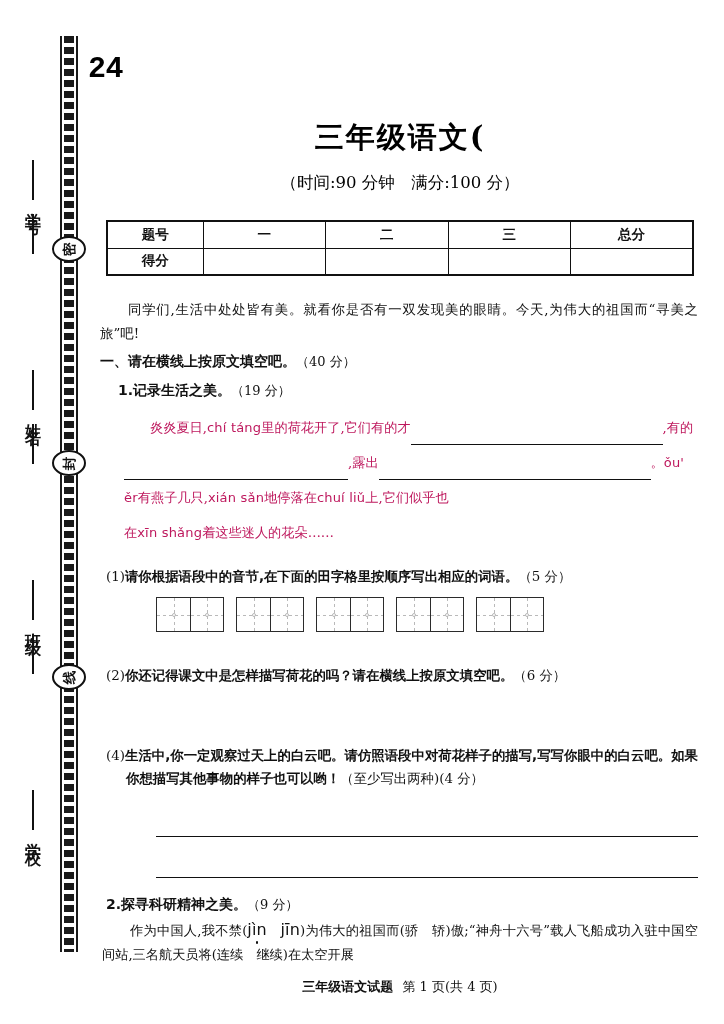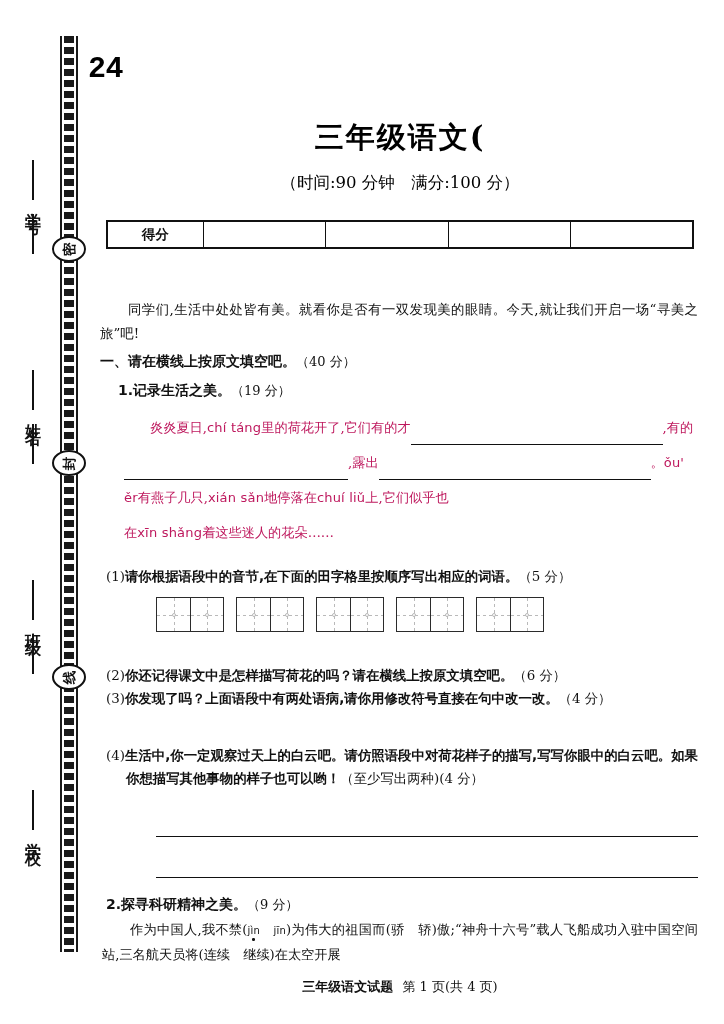--- a/index.html
+++ b/index.html
@@ -298,21 +298,21 @@
     position: absolute;
     left: 2px; right: 2px;
     top: 918px;
     font-family: "DejaVu Serif", "Liberation Serif", serif;
     font-size: 13.2px;
     line-height: 24px;
     color: #111;
     text-indent: 28px;
     text-align: justify;
   }
-  .p-sci .py { font-size: 10px; }
+  .p-sci .py { font-size: 16px; }
   .dotmark {
     position: relative;
   }
   .dotmark::after {
     content: "";
     position: absolute;
     left: 50%; bottom: -5px;
     width: 2.6px; height: 2.6px;
     margin-left: -1.3px;
     border-radius: 50%;
@@ -377,31 +377,38 @@
   <div class="field-label">学校</div>
 </div>
 
 <div class="sheet">
 
   <div class="doc-title">三年级语文(</div>
   <div class="doc-subtitle">（时间:90 分钟　满分:100 分）</div>
 
   <table class="score-table">
     <tbody>
+        <tr>
+      <td class="col-head">题号</td>
+      <td>一</td>
+      <td>二</td>
+      <td>三</td>
+      <td>总分</td>
+    </tr>
     <tr>
       <td class="col-head">得分</td>
       <td></td>
       <td></td>
       <td></td>
       <td></td>
     </tr>
   </tbody>
     </table>
 
-  <div class="para body-text p-intro">同学们,生活中处处皆有美。就看你是否有一双发现美的眼睛。今天,就让我们开启一场“寻美之旅”吧!</div>
+  <div class="para body-text p-intro">同学们,生活中处处皆有美。就看你是否有一双发现美的眼睛。今天,为伟大的祖国而“寻美之旅”吧!</div>
 
   <div class="sect-head h-sect1">
     <span>一、请在横线上按原文填空吧。</span><span class="pts">（40 分）</span>
   </div>
 
   <div class="sect-head h-sub1">
     <span>1.记录生活之美。</span><span class="pts">（19 分）</span>
   </div>
 
   <div class="passage p-fill">
@@ -452,23 +459,20 @@
       <div class="cell">
           <i class="dot"></i>
         </div>
     </div>
   </div>
 
   <div class="q q2">
     <span class="num">(2)</span><span>你还记得课文中是怎样描写荷花的吗？请在横线上按原文填空吧。</span><span class="pts">（6 分）</span>
   </div>
 
-  <div class="q q3">
-    <span class="num">(3)</span><span>你发现了吗？上面语段中有两处语病,请你用修改符号直接在句中改一改。</span><span class="pts">（4 分）</span>
-  </div>
 
   <div class="q q4">
     <span class="num">(4)</span><span>生活中,你一定观察过天上的白云吧。请仿照语段中对荷花样子的描写,写写你眼中的白云吧。如果你想描写其他事物的样子也可以哟！</span><span class="pts">（至少写出两种)(4 分）</span>
   </div>
 
   <div class="ans-rule ar1"></div>
   <div class="ans-rule ar2"></div>
 
   <div class="sect-head h-sub2">
     <span>2.探寻科研精神之美。</span><span class="pts">（9 分）</span>

